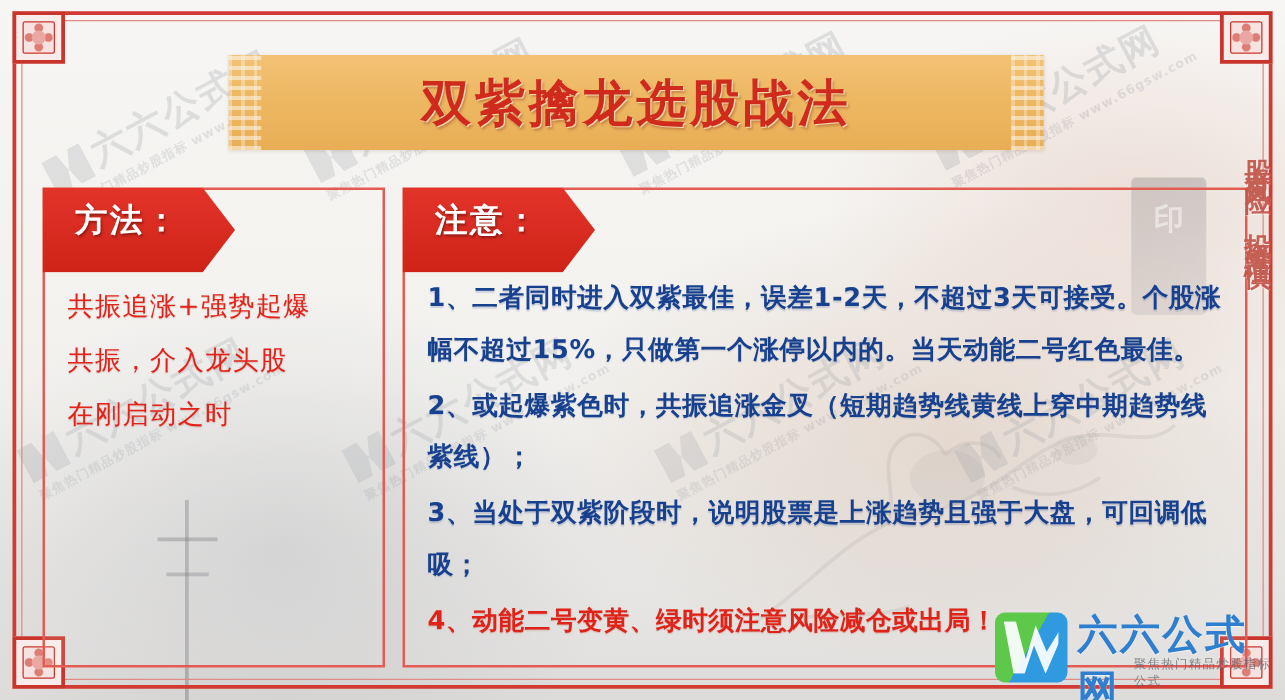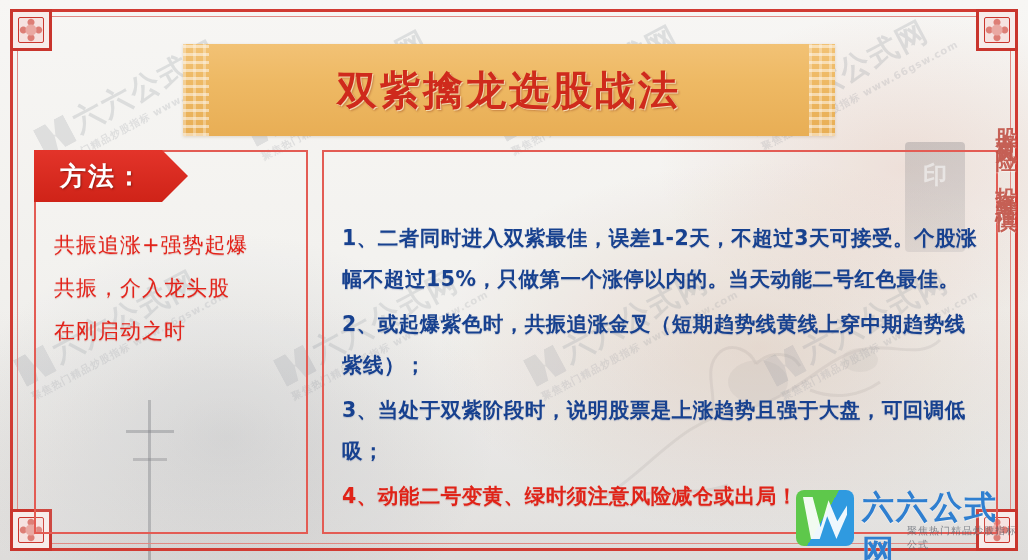--- a/index.html
+++ b/index.html
@@ -73,21 +73,21 @@
       radial-gradient(circle at 82% 50%, #dd7e76 0 3px, rgba(255,255,255,0) 4px),
       #f6e2e0;
   }
   .c-tl{left:10px;top:9px;}
   .c-tr{right:10px;top:9px;}
   .c-bl{left:10px;bottom:9px;}
   .c-br{right:10px;bottom:9px;}
 
   
   .banner{
-    position:absolute;left:183px;top:44px;width:652px;height:92px;
+    position:absolute;left:183px;top:44px;width:652px;height:76px;
     background:linear-gradient(180deg,#f2c275 0%,#eeb964 40%,#e8ae55 100%);
     box-shadow:0 1px 3px rgba(120,80,30,.18);
   }
   .banner .meander{
     position:absolute;top:0;bottom:0;width:26px;
     background:
       repeating-linear-gradient(0deg,
         rgba(255,255,255,.55) 0 3px,
         rgba(255,255,255,0) 3px 8px),
       repeating-linear-gradient(90deg,
@@ -110,21 +110,21 @@
     position:absolute;border:2px solid #e35c54;background:rgba(255,255,255,.10);
   }
   .panel-left{left:34px;top:150px;width:270px;height:380px;}
   .panel-right{left:322px;top:150px;width:672px;height:380px;}
 
   
   .tag{
     position:absolute;left:-2px;top:-2px;height:52px;
     background:linear-gradient(180deg,#e3342a 0%,#cf2318 100%);
     display:flex;align-items:center;
-    padding:0 44px 0 26px;
+    padding:0 44px 16px 26px;
     clip-path:polygon(0 0, calc(100% - 26px) 0, 100% 50%, calc(100% - 26px) 100%, 0 100%);
     box-shadow:2px 2px 4px rgba(130,30,20,.28);
   }
   .tag-text{
     color:#ffffff;font-weight:bold;font-size:26px;letter-spacing:2px;
     text-shadow:1px 1px 2px rgba(110,20,12,.7);
     font-family:"DejaVu Sans","Liberation Sans",sans-serif;
   }
 
   
@@ -286,20 +286,23 @@
       <span class="tag-text">方法：</span>
     </div>
     <div class="left-body">
       <div>共振追涨+强势起爆</div>
       <div>共振，介入龙头股</div>
       <div>在刚启动之时</div>
     </div>
   </div>
 
   <div class="panel panel-right">
+    <div class="tag">
+      <span class="tag-text">注意：</span>
+    </div>
     <div class="right-body">
       <div class="note">1、二者同时进入双紫最佳，误差1-2天，不超过3天可接受。个股涨幅不超过15%，只做第一个涨停以内的。当天动能二号红色最佳。</div>
       <div class="note">2、或起爆紫色时，共振追涨金叉（短期趋势线黄线上穿中期趋势线紫线）；</div>
       <div class="note">3、当处于双紫阶段时，说明股票是上涨趋势且强于大盘，可回调低吸；</div>
       <div class="note red">4、动能二号变黄、绿时须注意风险减仓或出局！</div>
     </div>
   </div>
 
   <div class="vwarn">股市有风险 投资需谨慎</div>
 

